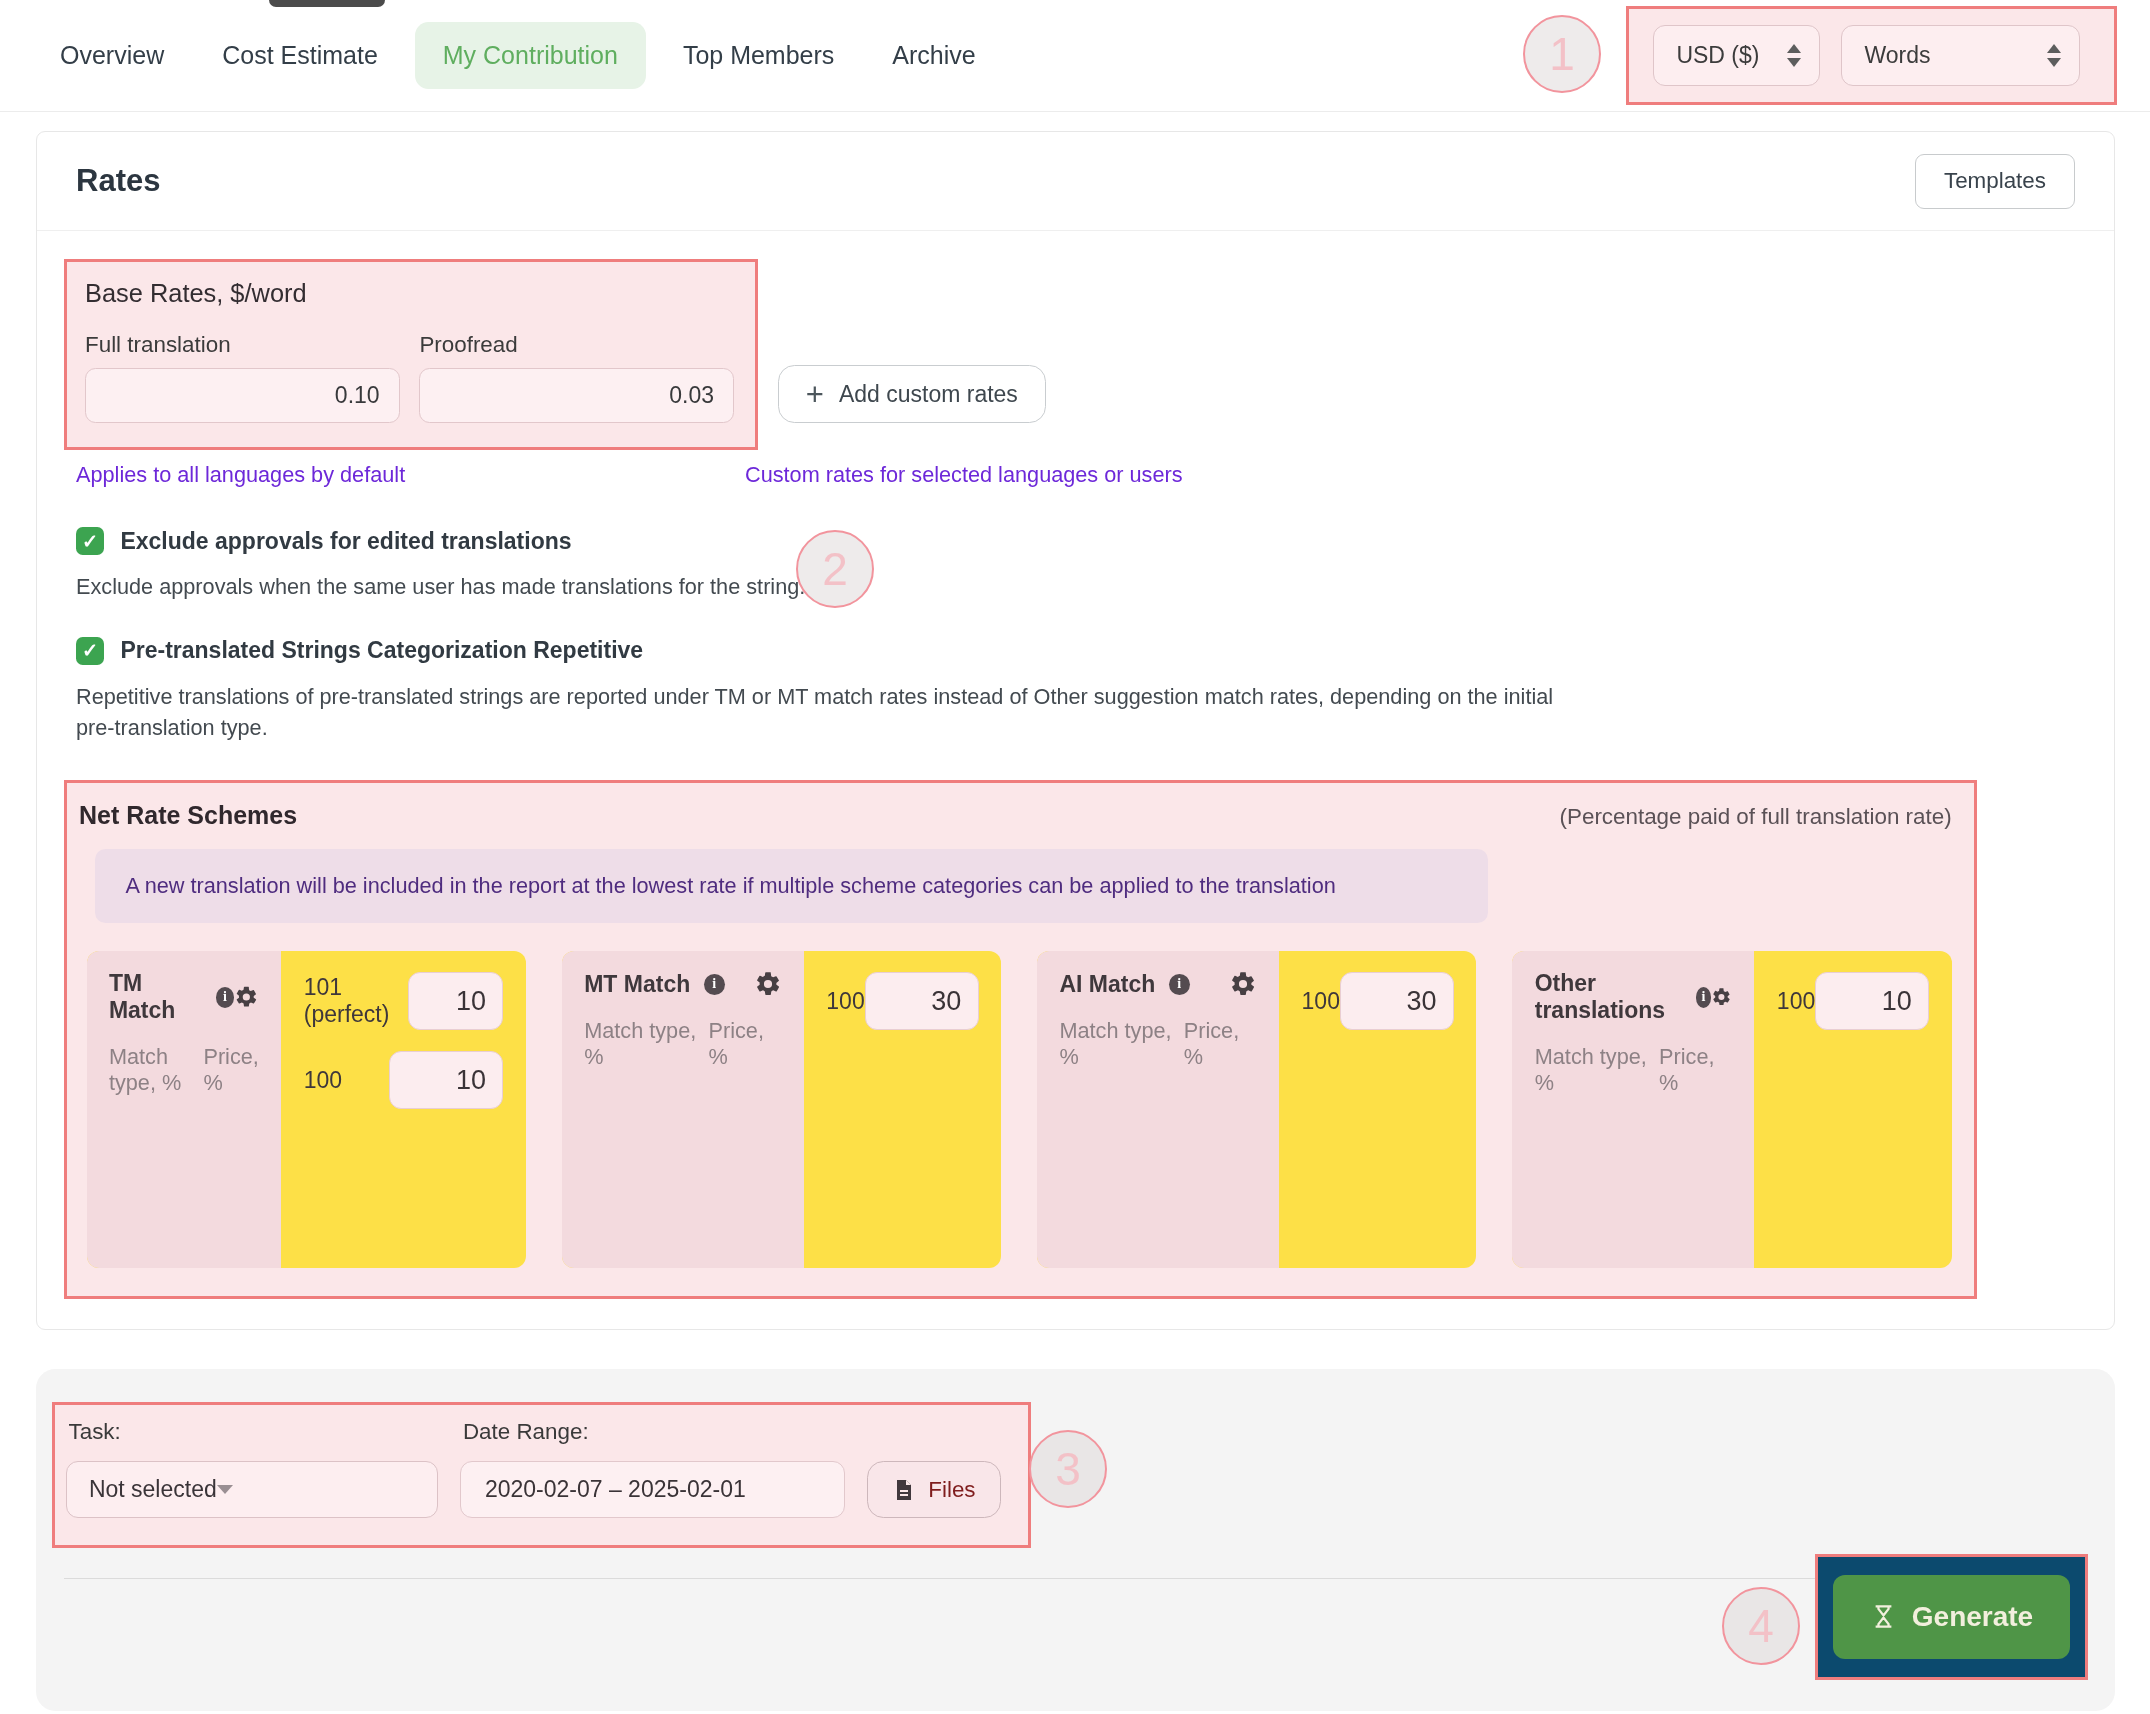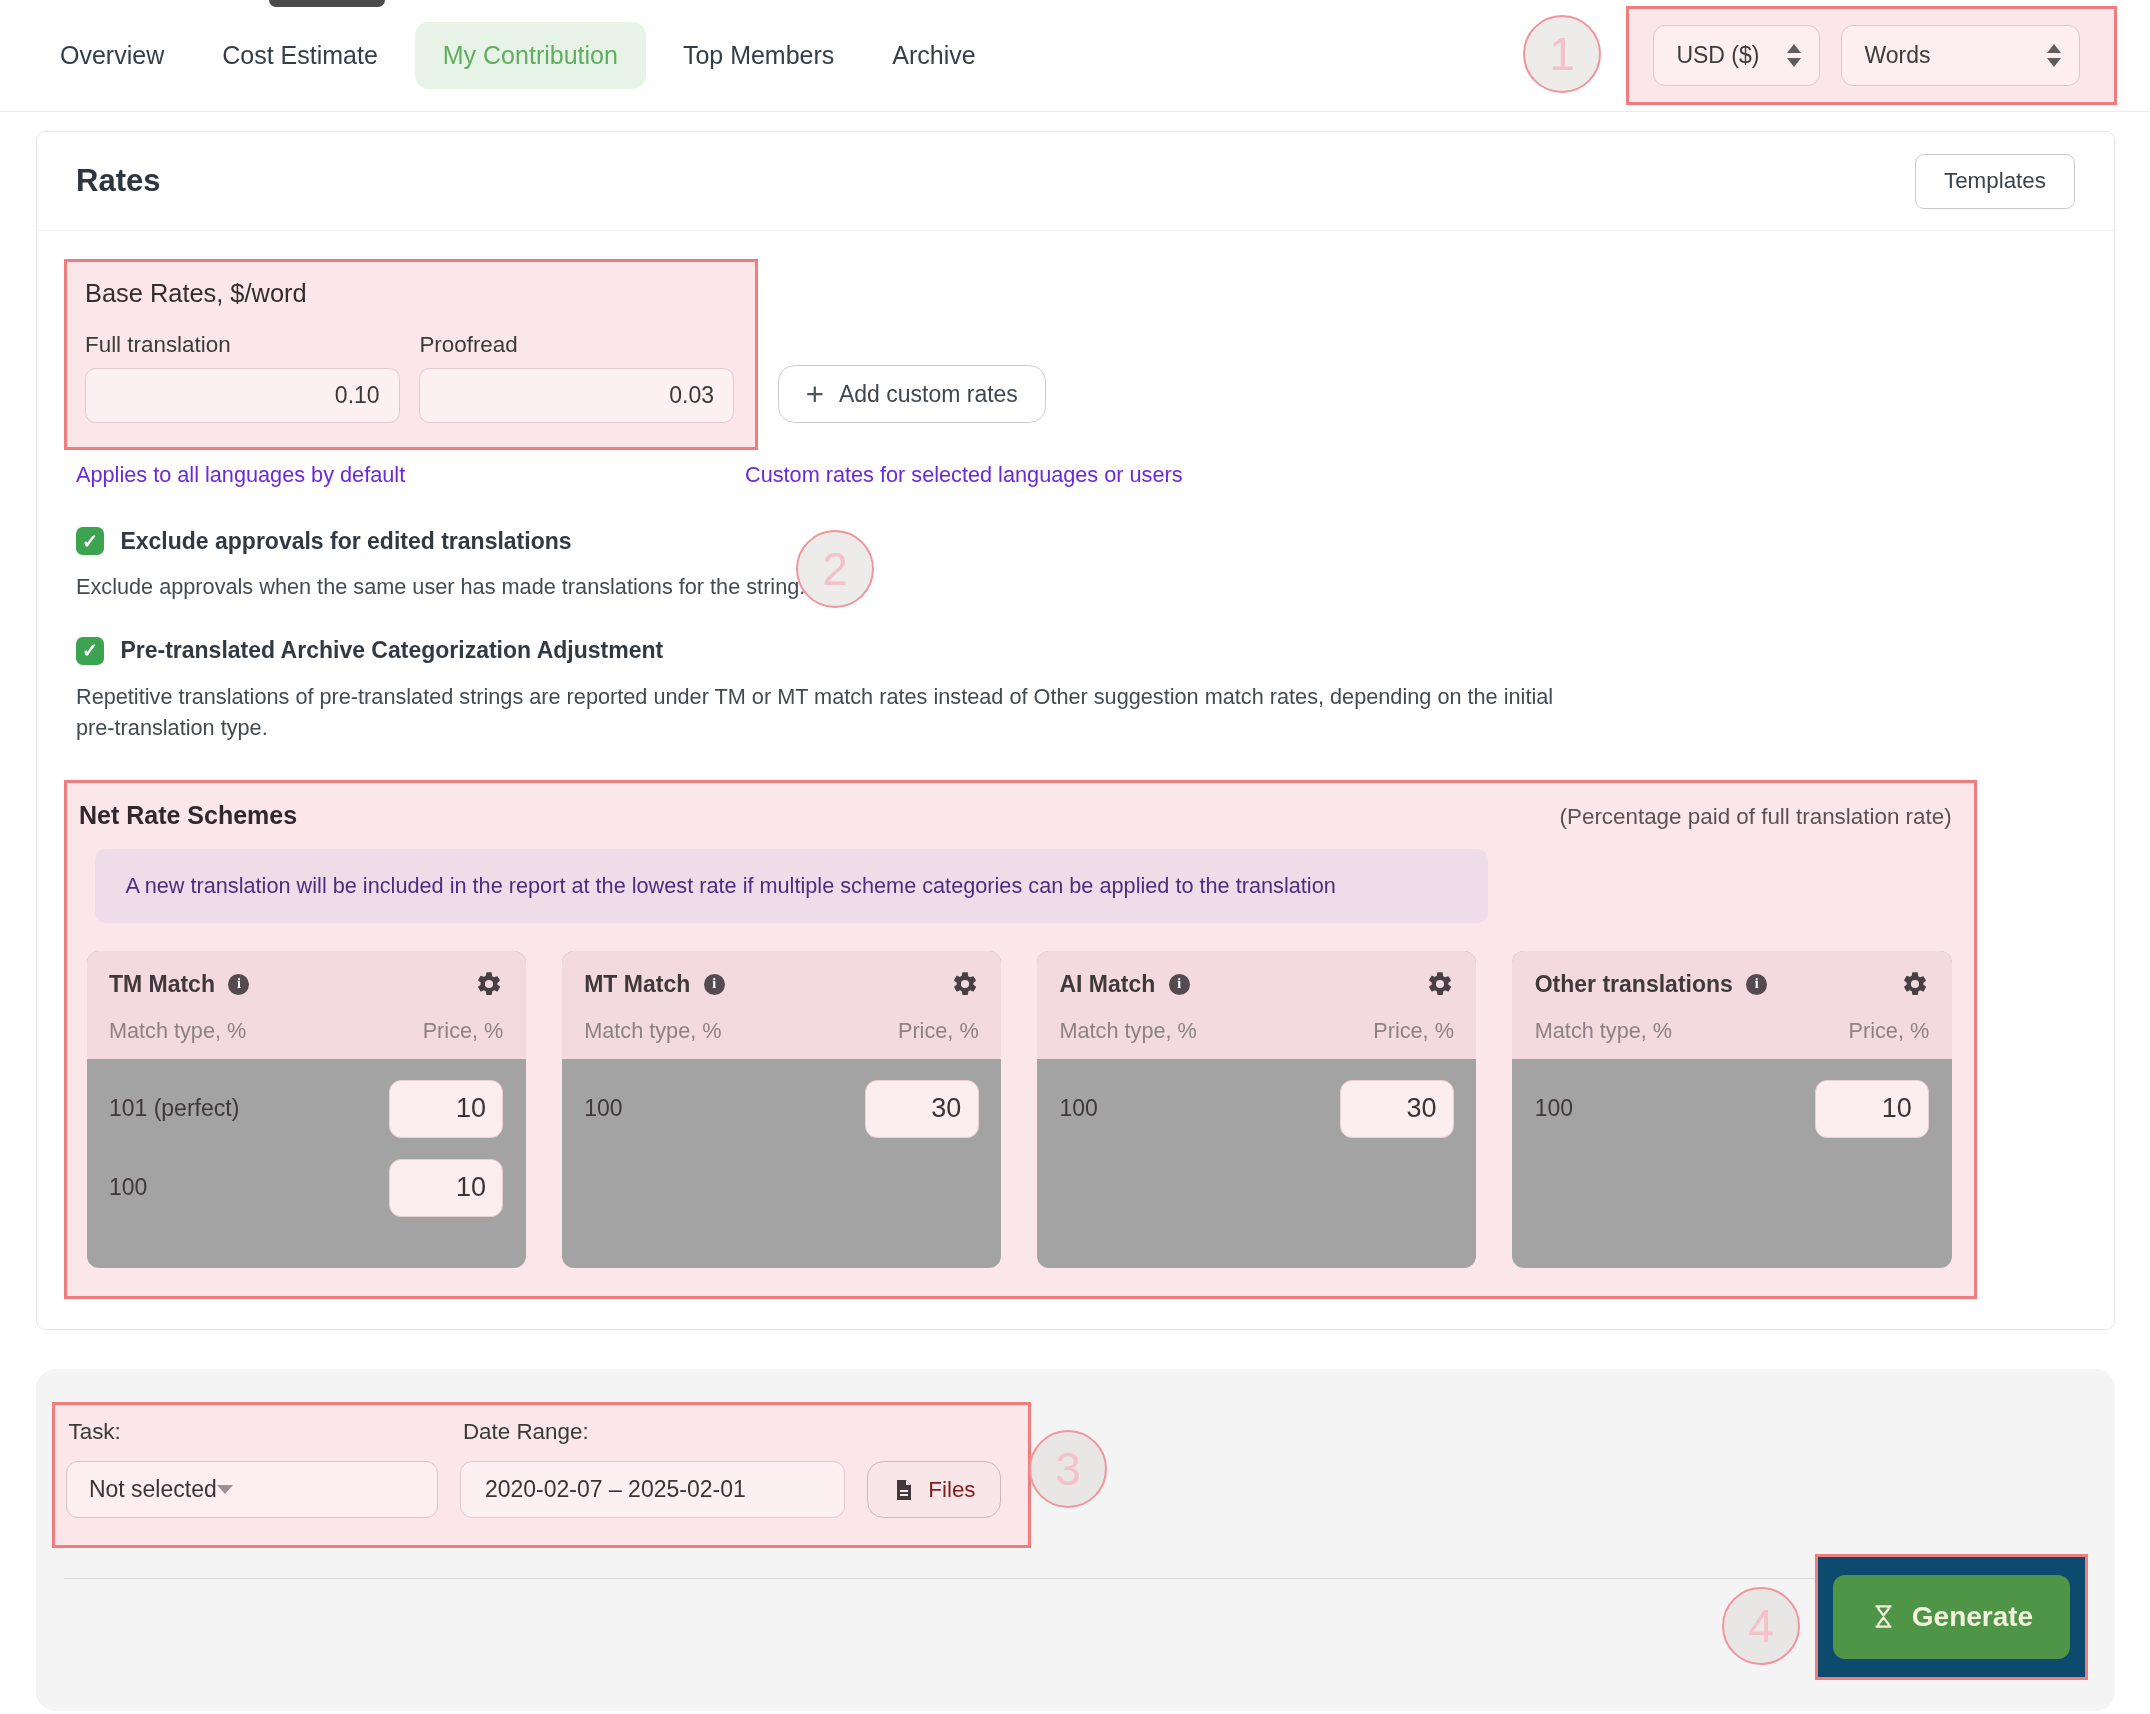--- a/index.html
+++ b/index.html
@@ -104,21 +104,21 @@
   
   .net-box { margin-top: 36px; margin-left: -12px; width: 1913px; padding: 18px 22.4px 13.4px 12px; }
   .net-headline { display: flex; align-items: baseline; justify-content: space-between; }
   .net-heading { font-size: 25px; font-weight: 700; color: #30282d; }
   .net-subheading { font-size: 22.4px; color: #5a5156; margin-left: 12px; }
   .net-banner {
     margin: 19.4px 0 0 16.4px; width: 1393px; background: #eedde8; border-radius: 10.5px;
     padding: 24px 30px; color: #4f2c7f; font-size: 21.7px;
   }
   .net-cards { margin: 28px 0 15px 7.5px; display: flex; gap: 36px; }
-  .nr-card { width: 448px; height: 317px; border-radius: 12px; background: #a3a3a3; overflow: hidden; display: flex; flex-direction: column; }
+  .nr-card { width: 448px; height: 317px; border-radius: 12px; background: #fde047; overflow: hidden; display: flex; }
   .nr-head { background: #f3dade; padding: 19.4px 22.4px 15px; }
   .nr-title-row { display: flex; align-items: center; }
   .nr-title { font-size: 23px; font-weight: 700; color: #3f383c; }
   .info-icon {
     width: 21px; height: 21px; border-radius: 50%; background: #544b50; color: #fff;
     font-size: 14px; font-weight: 700; display: flex; align-items: center; justify-content: center;
     margin-left: 13.4px; cursor: pointer; font-family: "Liberation Serif", serif;
   }
   .gear { margin-left: auto; width: 28px; height: 28px; color: #473f43; cursor: pointer; }
   .nr-cols { display: flex; justify-content: space-between; margin-top: 19.4px; font-size: 21.7px; color: #8d8185; }
@@ -235,21 +235,21 @@
         <div class="opt-label">Exclude approvals for edited translations</div>
       </div>
       <div class="opt-desc">Exclude approvals when the same user has made translations for the string.</div>
     </div>
 
     <div class="option-block">
       <div class="opt-head">
         <div class="checkbox">
           <span>✓</span>
         </div>
-        <div class="opt-label">Pre-translated Archive Categorization Adjustment</div>
+        <div class="opt-label">Pre-translated Strings Categorization Repetitive</div>
       </div>
       <div class="opt-desc">Repetitive translations of pre-translated strings are reported under TM or MT match rates instead of Other suggestion match rates, depending on the initial pre-translation type.</div>
     </div>
 
     <div class="net-box ann-box">
       <div class="net-headline">
         <span class="net-heading">Net Rate Schemes</span>
         <span class="net-subheading">(Percentage paid of full translation rate)</span>
       </div>
       <div class="net-banner">A new translation will be included in the report at the lowest rate if multiple scheme categories can be applied to the translation</div>

